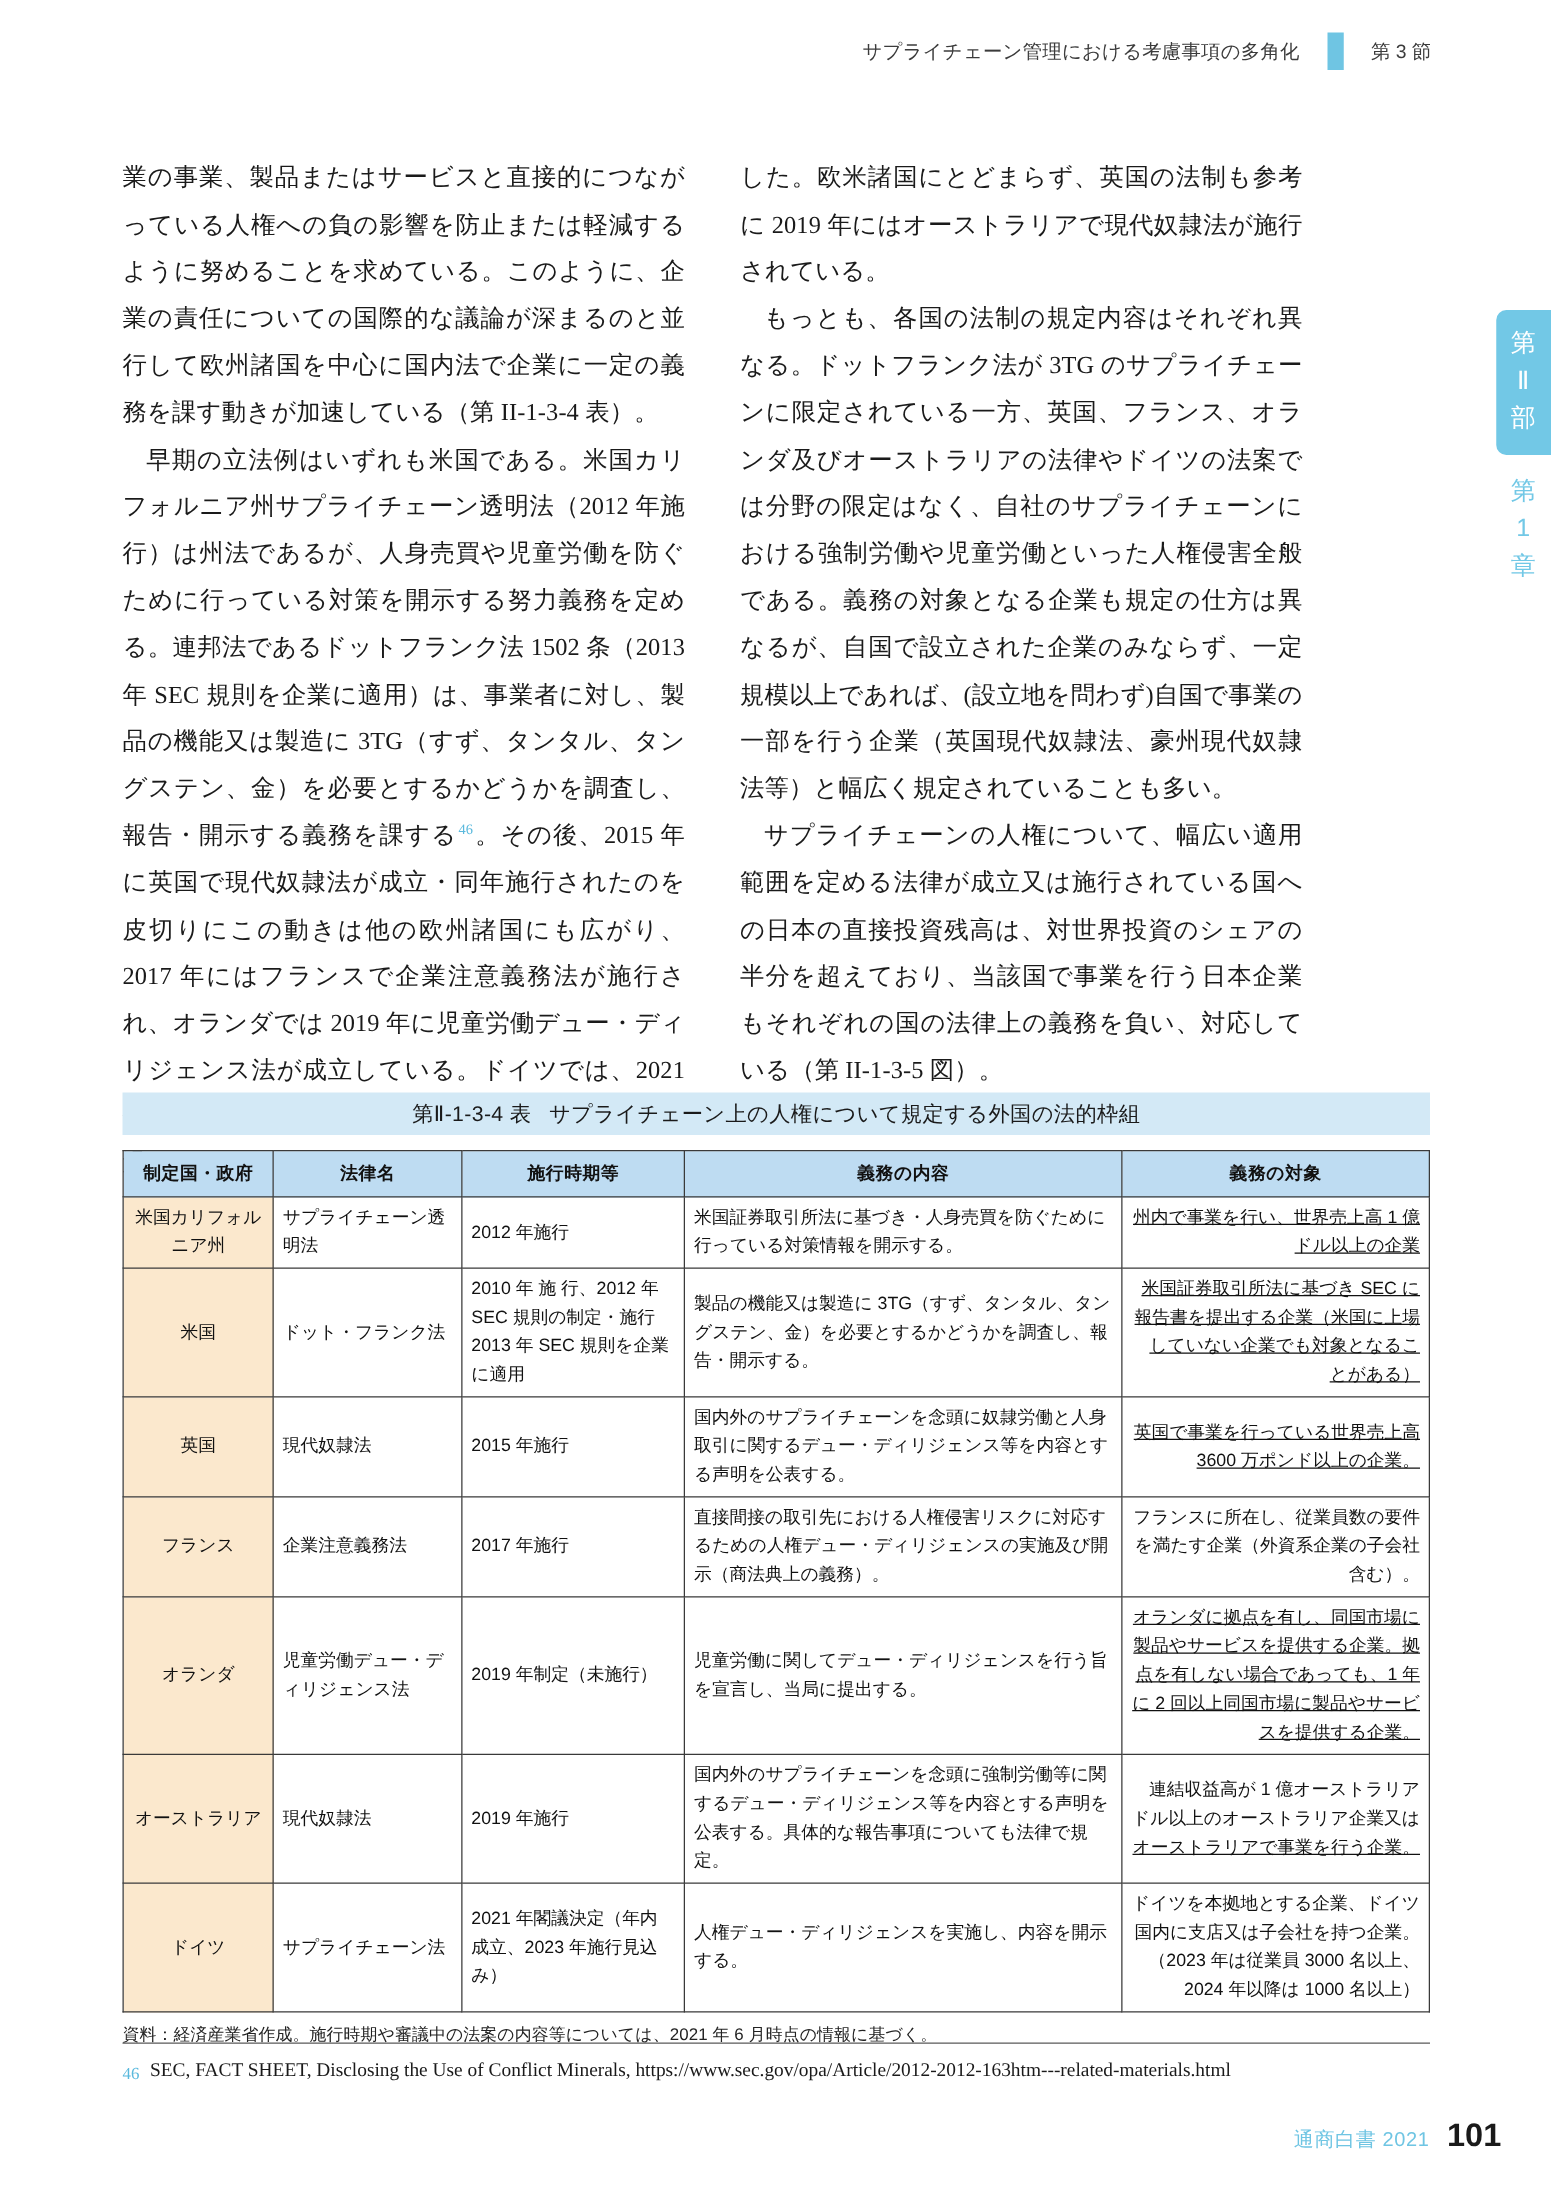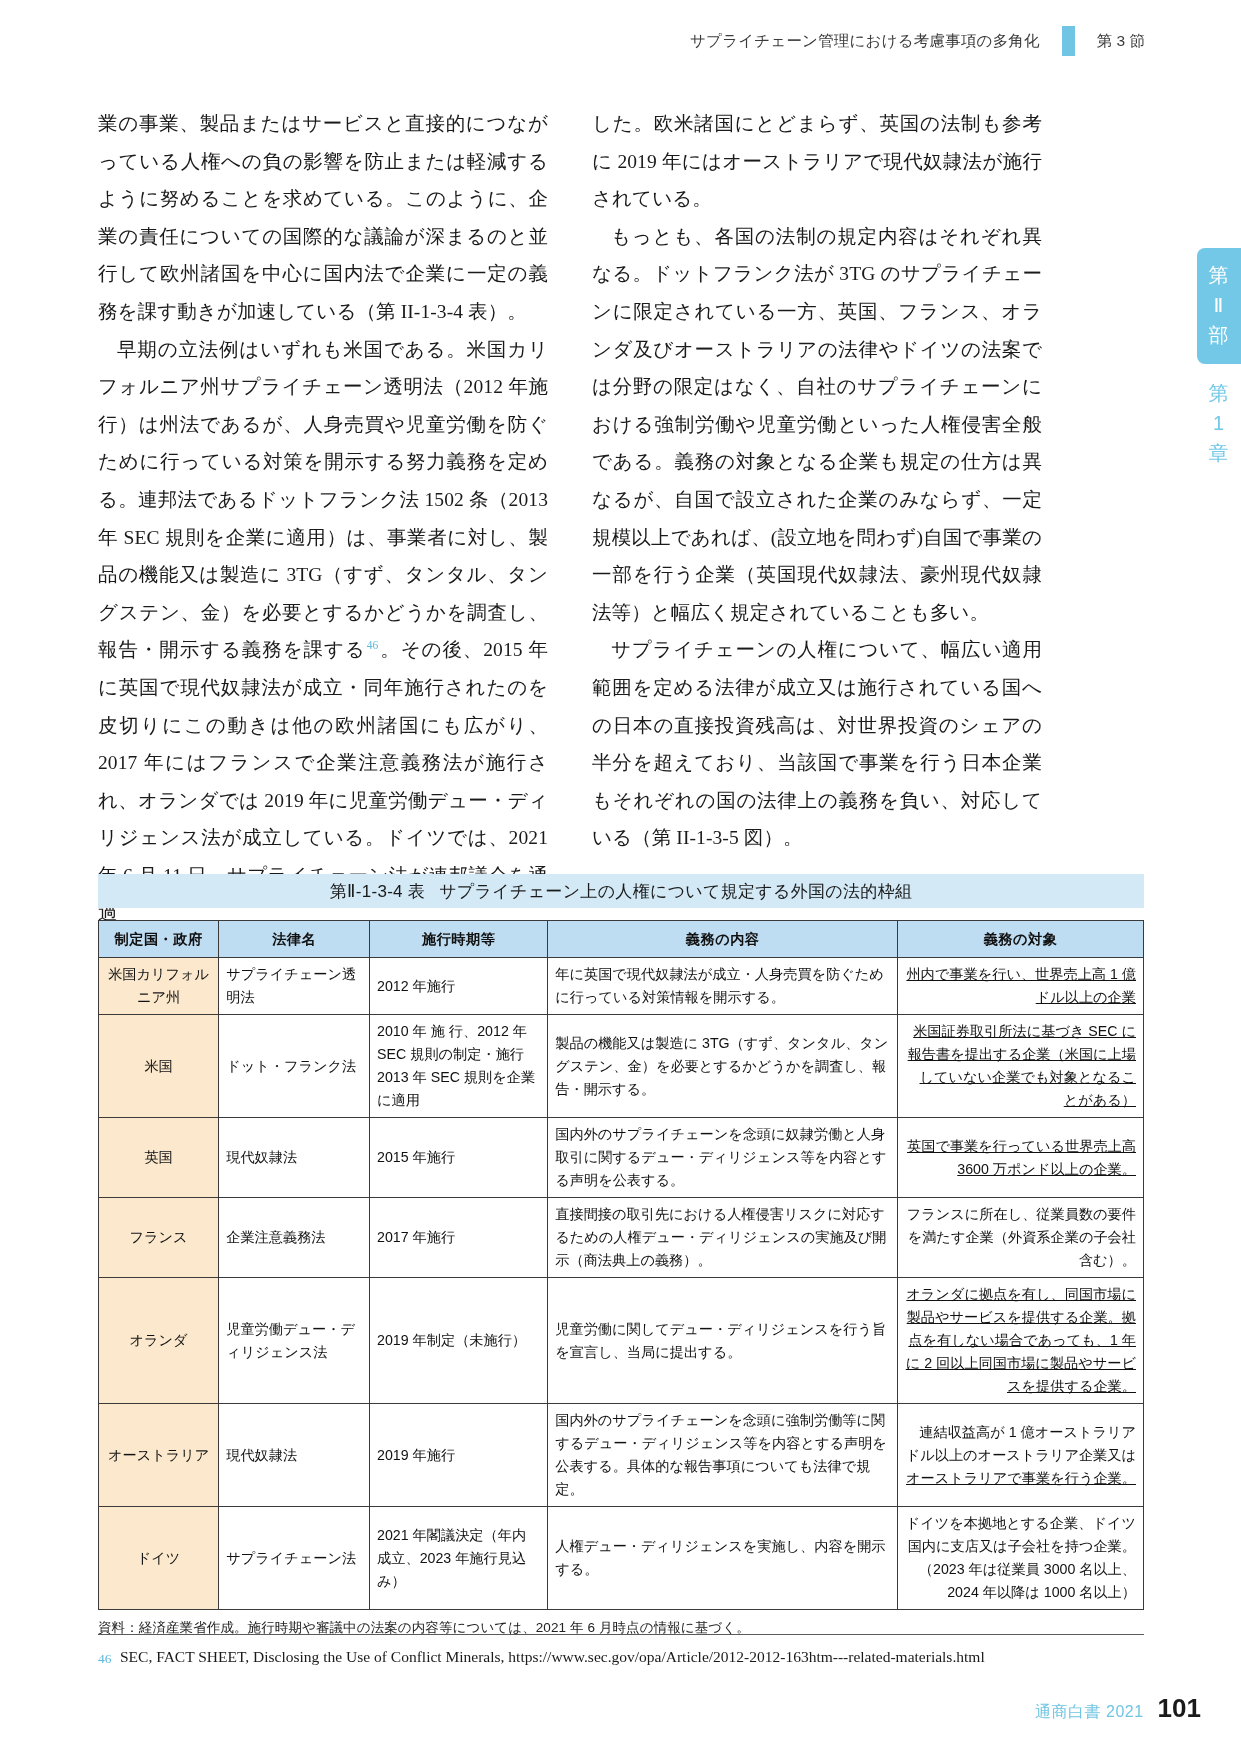--- a/index.html
+++ b/index.html
@@ -81,21 +81,21 @@
     font-size: 20px;
     line-height: 30px;
     text-align: center;
     letter-spacing: 1px;
   }
   .vchar { display: block; }
 
   
   .columns {
     position: absolute;
-    top: 105px;
+    top: 124px;
     left: 98px;
     width: 944px;
     display: flex;
     gap: 44px;
   }
   .col {
     width: 450px;
   }
   .col p {
     margin: 0;
@@ -289,21 +289,21 @@
         <th>施行時期等</th>
         <th>義務の内容</th>
         <th>義務の対象</th>
       </tr>
     </thead>
     <tbody>
       <tr>
         <td class="c-country">米国カリフォルニア州</td>
         <td class="c-law">サプライチェーン透明法</td>
         <td class="c-date">2012 年施行</td>
-        <td class="c-duty">年に英国で現代奴隷法が成立・人身売買を防ぐために行っている対策情報を開示する。</td>
+        <td class="c-duty">米国証券取引所法に基づき・人身売買を防ぐために行っている対策情報を開示する。</td>
         <td class="c-target"><span class="ul">州内で事業を行い、世界売上高 1 億ドル以上の企業</span></td>
       </tr>
       <tr>
         <td class="c-country">米国</td>
         <td class="c-law">ドット・フランク法</td>
         <td class="c-date">2010 年 施 行、2012 年 SEC 規則の制定・施行 2013 年 SEC 規則を企業に適用</td>
         <td class="c-duty">製品の機能又は製造に 3TG（すず、タンタル、タングステン、金）を必要とするかどうかを調査し、報告・開示する。</td>
         <td class="c-target"><span class="ul">米国証券取引所法に基づき SEC に報告書を提出する企業（米国に上場していない企業でも対象となることがある）</span></td>
       </tr>
       <tr>

